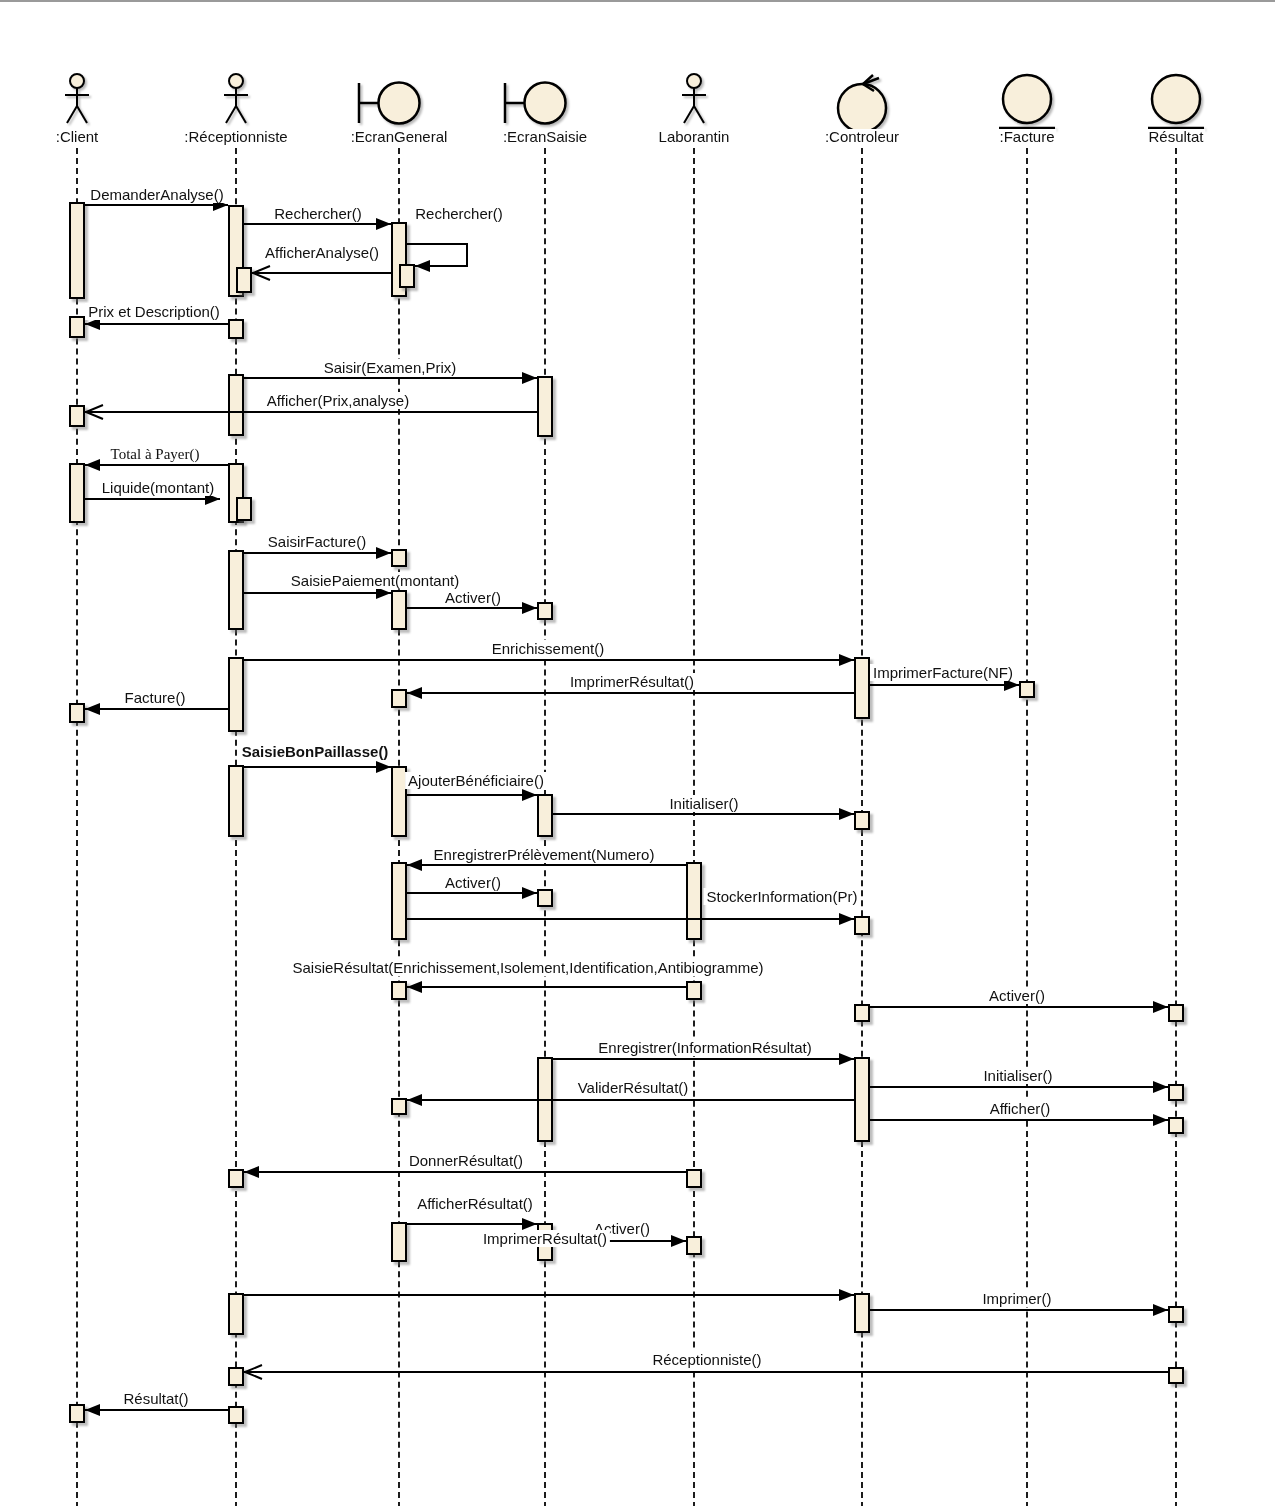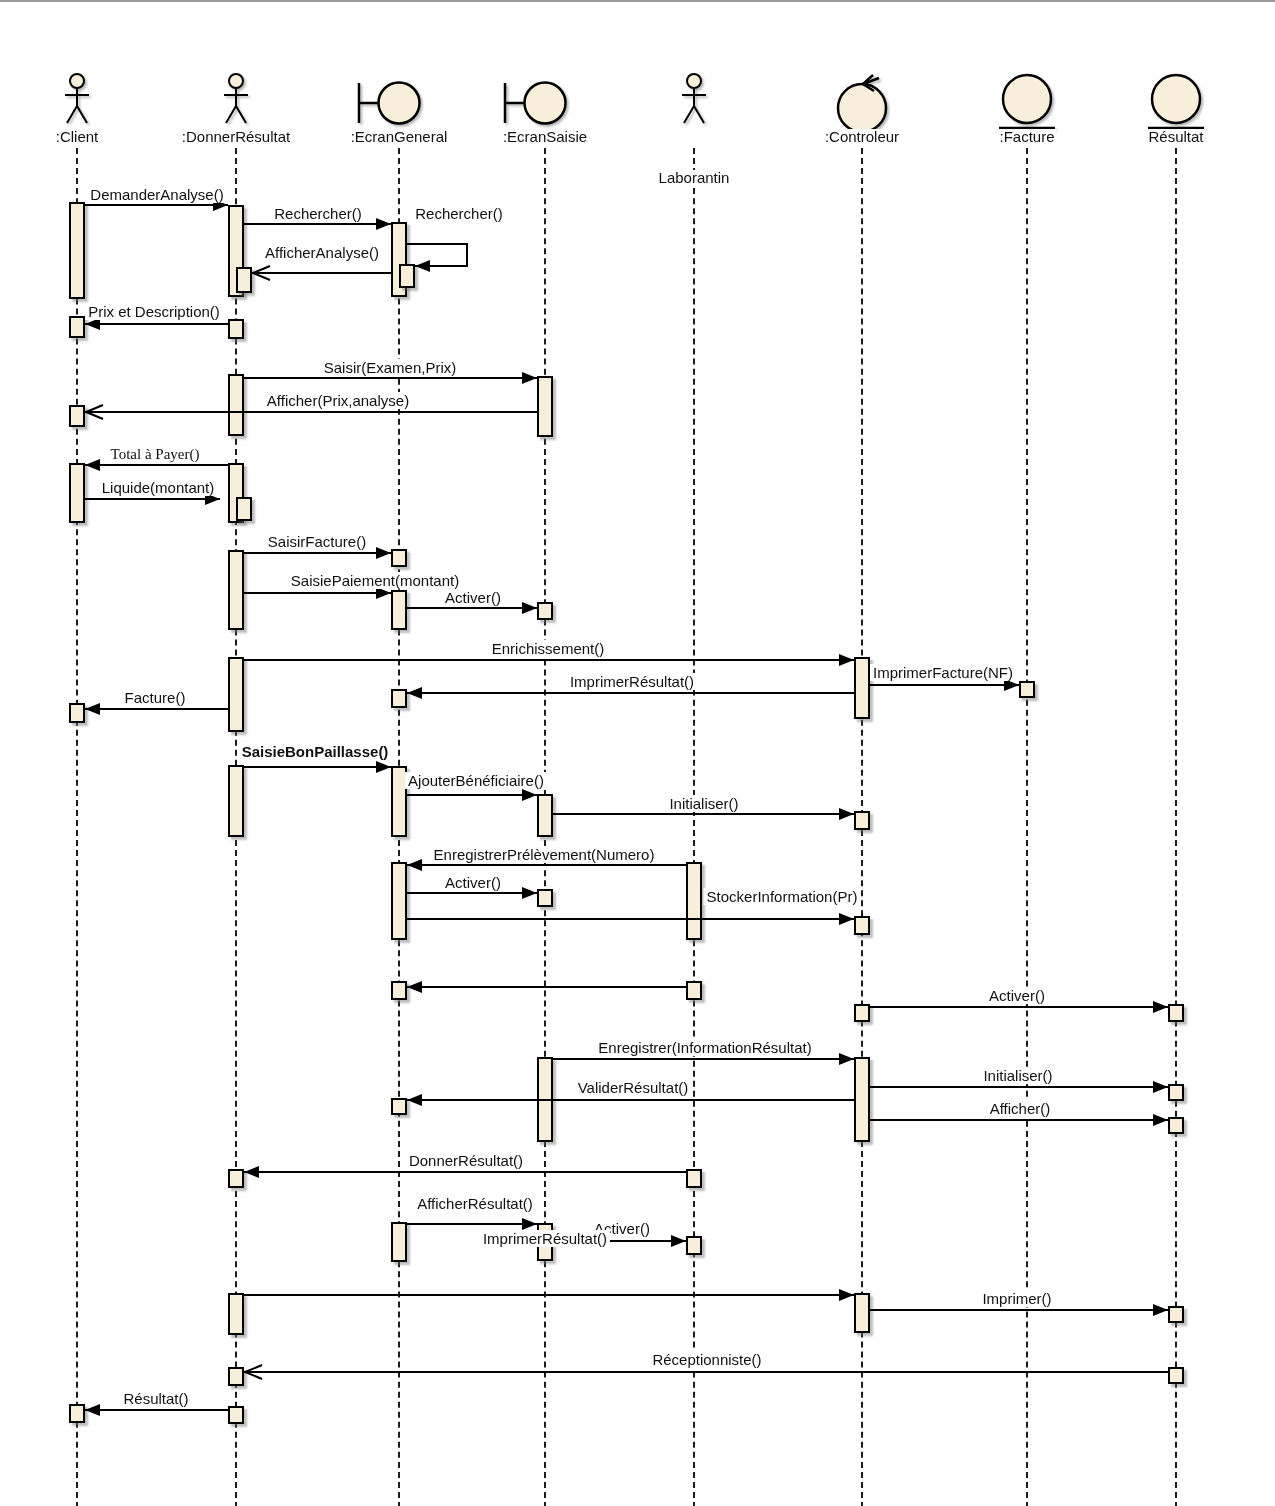--- a/index.html
+++ b/index.html
@@ -153,20 +153,21 @@
       <div class="arr-l" style="left: 407px; top: 857px;"></div>
       <div class="msg-label" style="left: 544px; top: 844px;">EnregistrerPrélèvement(Numero)</div>
       <div class="msg-line" style="left: 407px; top: 890px; width: 130px;"></div>
       <div class="arr-r" style="left: 522px; top: 885px;"></div>
       <div class="msg-label" style="left: 473px; top: 872px;">Activer()</div>
       <div class="msg-line" style="left: 407px; top: 916px; width: 447px;"></div>
       <div class="arr-r" style="left: 839px; top: 911px;"></div>
       <div class="msg-label" style="left: 782px; top: 886px;">StockerInformation(Pr)</div>
       <div class="msg-line" style="left: 407px; top: 984px; width: 279px;"></div>
       <div class="arr-l" style="left: 407px; top: 979px;"></div>
+      <div class="msg-label" style="left: 528px; top: 957px;">SaisieRésultat(Enrichissement,Isolement,Identification,Antibiogramme)</div>
       <div class="msg-line" style="left: 870px; top: 1004px; width: 298px;"></div>
       <div class="arr-r" style="left: 1153px; top: 999px;"></div>
       <div class="msg-label" style="left: 1017px; top: 985px;">Activer()</div>
       <div class="msg-line" style="left: 553px; top: 1056px; width: 301px;"></div>
       <div class="arr-r" style="left: 839px; top: 1051px;"></div>
       <div class="msg-label" style="left: 705px; top: 1037px;">Enregistrer(InformationRésultat)</div>
       <div class="msg-line" style="left: 407px; top: 1097px; width: 447px;"></div>
       <div class="arr-l" style="left: 407px; top: 1092px;"></div>
       <div class="msg-label" style="left: 633px; top: 1077px;">ValiderRésultat()</div>
       <div class="msg-line" style="left: 870px; top: 1084px; width: 298px;"></div>
@@ -210,21 +211,21 @@
       <div class="head-label" style="left: 77px; top: 127px;">:Client</div>
       <div class="head-icon" style="left: 216px; top: 70px;">
         <svg width="40" height="56" viewBox="0 0 40 56">
           <circle cx="20" cy="9" r="7" fill="#F8EFDB" stroke="#000000" stroke-width="2"></circle>
           <line x1="20" y1="16" x2="20" y2="34" stroke="#000000" stroke-width="2"></line>
           <line x1="8" y1="23" x2="32" y2="23" stroke="#000000" stroke-width="2"></line>
           <line x1="20" y1="34" x2="10" y2="51" stroke="#000000" stroke-width="2"></line>
           <line x1="20" y1="34" x2="30" y2="51" stroke="#000000" stroke-width="2"></line>
         </svg>
       </div>
-      <div class="head-label" style="left: 236px; top: 127px;">:DonnerRésultat</div>
+      <div class="head-label" style="left: 236px; top: 127px;">:Réceptionniste</div>
       <div class="head-icon" style="left: 355px; top: 79px;">
         <svg width="68" height="46" viewBox="0 0 68 46">
           <line x1="4" y1="2" x2="4" y2="42" stroke="#000000" stroke-width="2.5"></line>
           <line x1="4" y1="22" x2="23" y2="22" stroke="#000000" stroke-width="2.5"></line>
           <circle cx="44" cy="22" r="20.5" fill="#F8EFDB" stroke="#000000" stroke-width="2.5"></circle>
         </svg>
       </div>
       <div class="head-label" style="left: 399px; top: 127px;">:EcranGeneral</div>
       <div class="head-icon" style="left: 501px; top: 79px;">
         <svg width="68" height="46" viewBox="0 0 68 46">
@@ -236,21 +237,21 @@
       <div class="head-label" style="left: 545px; top: 127px;">:EcranSaisie</div>
       <div class="head-icon" style="left: 674px; top: 70px;">
         <svg width="40" height="56" viewBox="0 0 40 56">
           <circle cx="20" cy="9" r="7" fill="#F8EFDB" stroke="#000000" stroke-width="2"></circle>
           <line x1="20" y1="16" x2="20" y2="34" stroke="#000000" stroke-width="2"></line>
           <line x1="8" y1="23" x2="32" y2="23" stroke="#000000" stroke-width="2"></line>
           <line x1="20" y1="34" x2="10" y2="51" stroke="#000000" stroke-width="2"></line>
           <line x1="20" y1="34" x2="30" y2="51" stroke="#000000" stroke-width="2"></line>
         </svg>
       </div>
-      <div class="head-label" style="left: 694px; top: 127px; margin-top: 41px;">Laborantin</div>
+      <div class="head-label" style="left: 694px; top: 127px;">Laborantin</div>
       <div class="head-icon" style="left: 833px; top: 70px;">
         <svg width="58" height="62" viewBox="0 0 58 62">
           <circle cx="29" cy="36" r="24" fill="#F8EFDB" stroke="#000000" stroke-width="2.5"></circle>
           <path d="M46 6 L30 12" fill="none" stroke="#000000" stroke-width="2.5"></path>
           <path d="M40 3 L30 12 L41 19" fill="none" stroke="#000000" stroke-width="2.5"></path>
         </svg>
       </div>
       <div class="head-label" style="left: 862px; top: 127px;">:Controleur</div>
       <div class="head-icon" style="left: 996px; top: 70px;">
         <svg width="62" height="60" viewBox="0 0 62 60">

